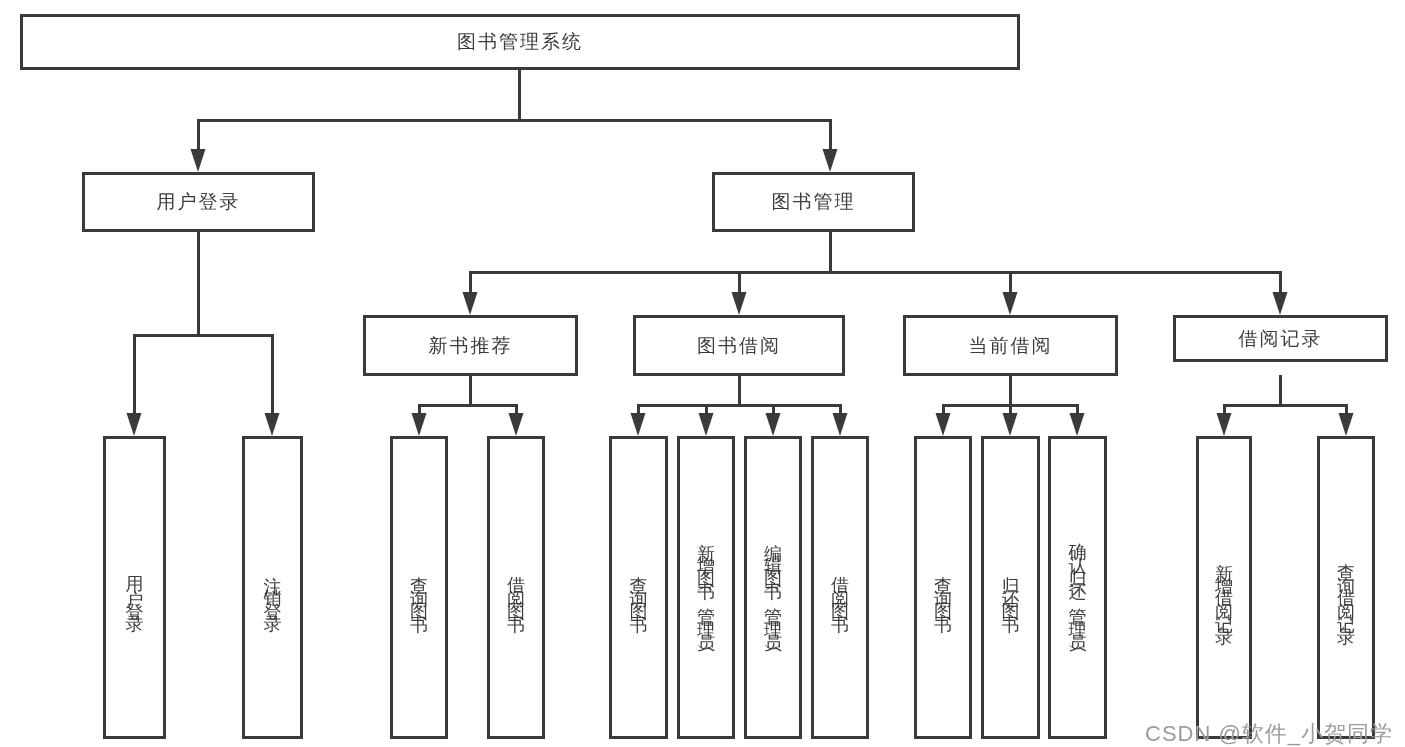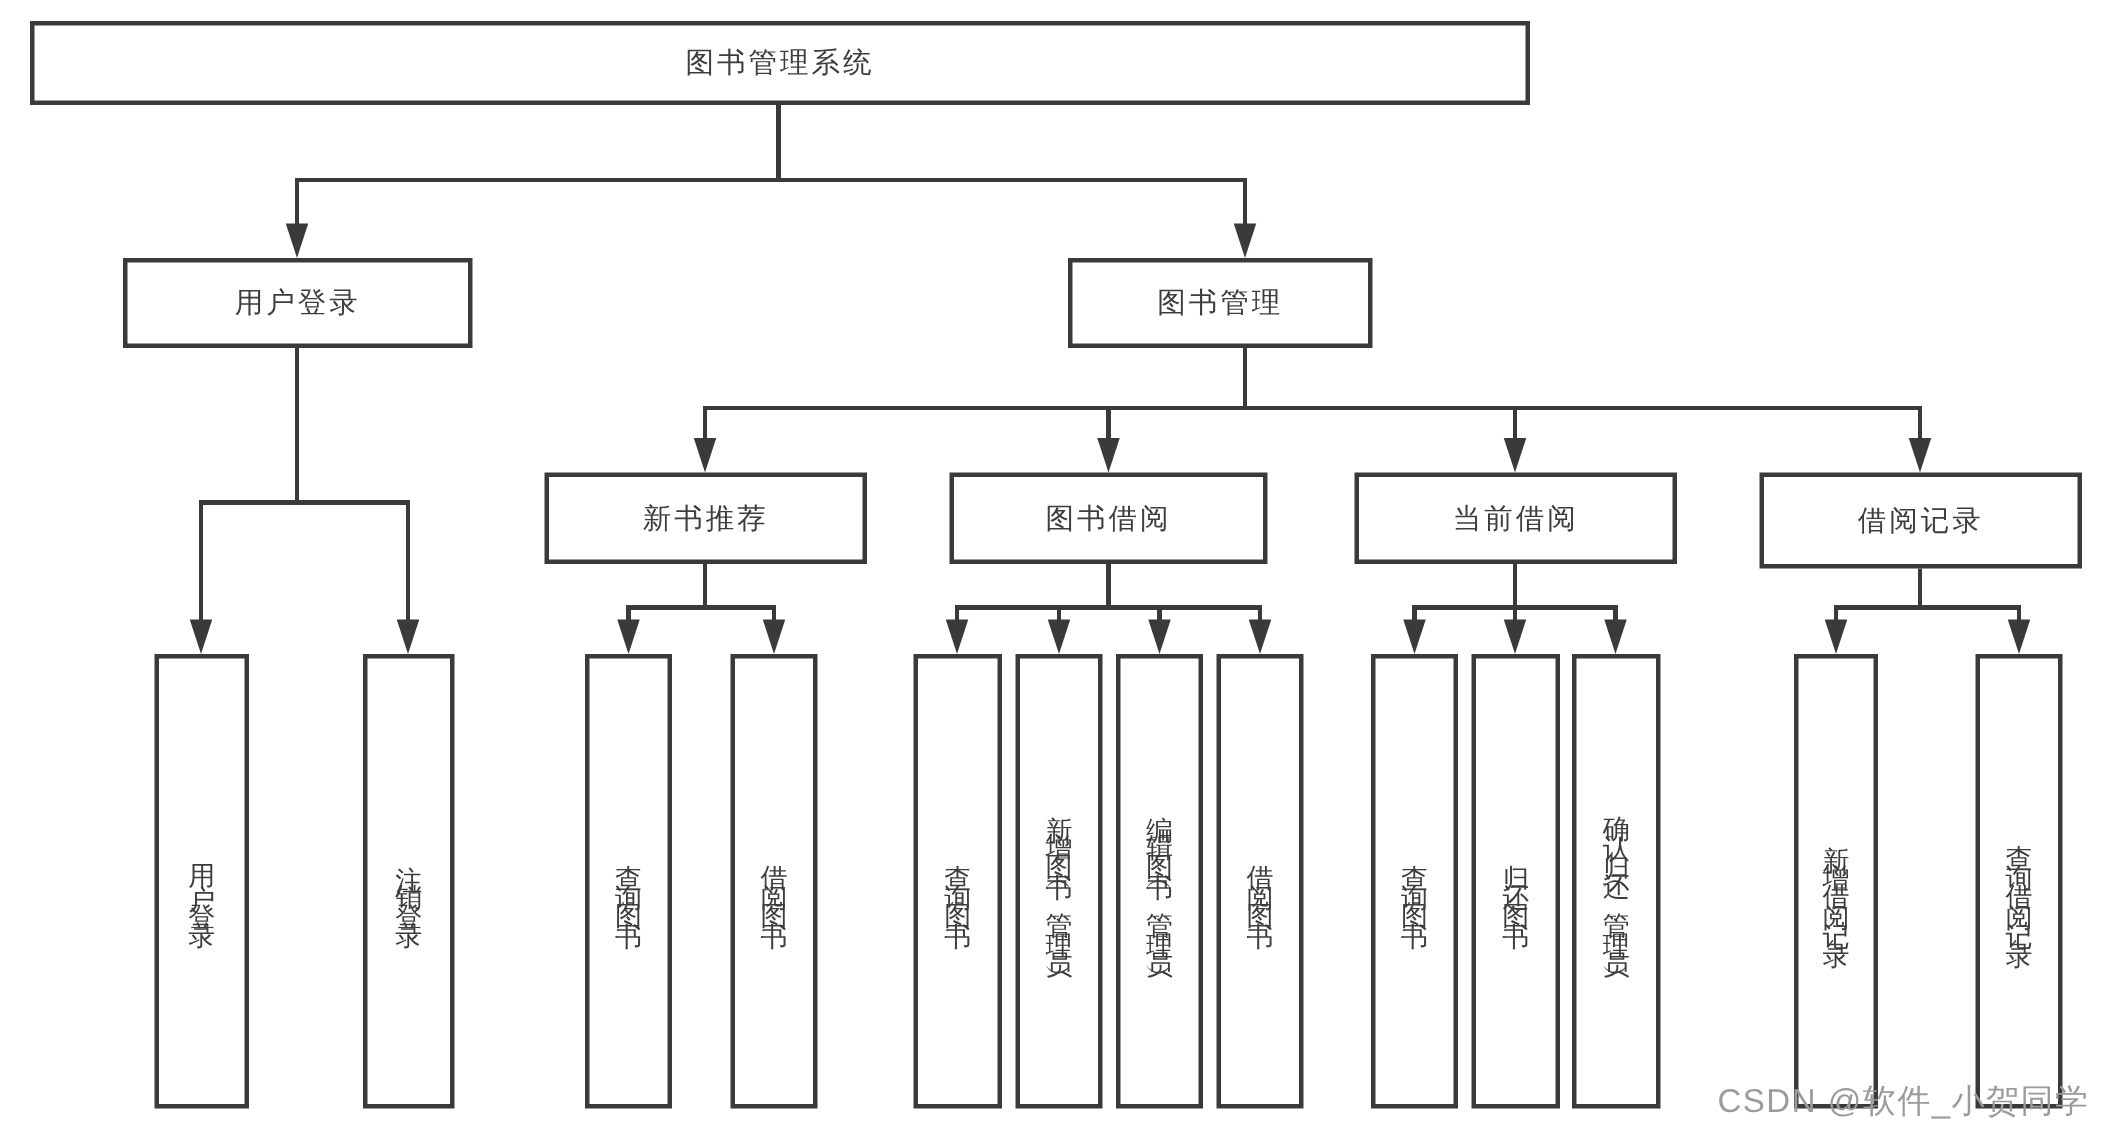--- a/index.html
+++ b/index.html
@@ -116,21 +116,21 @@
   </svg>
 
   <div class="box" style="left:20px;top:14px;width:1000px;height:56px;">图书管理系统</div>
 
   <div class="box" style="left:82px;top:172px;width:233px;height:60px;">用户登录</div>
   <div class="box" style="left:712px;top:172px;width:203px;height:60px;">图书管理</div>
 
   <div class="box" style="left:363px;top:315px;width:215px;height:61px;text-align:center;">新书推荐</div>
   <div class="box" style="left:633px;top:315px;width:212px;height:61px;">图书借阅</div>
   <div class="box" style="left:903px;top:315px;width:215px;height:61px;">当前借阅</div>
-  <div class="box" style="left:1173px;top:315px;width:215px;height:64px;">借阅记录</div>
+  <div class="box" style="left:1173px;top:315px;width:215px;height:47px;">借阅记录</div>
 
   <div class="box vbox" style="left:103px;top:436px;width:63px;height:303px;">用户登录</div>
   <div class="box vbox" style="left:242px;top:436px;width:61px;height:303px;">注销登录</div>
   <div class="box vbox" style="left:390px;top:436px;width:58px;height:303px;">查询图书</div>
   <div class="box vbox" style="left:487px;top:436px;width:58px;height:303px;">借阅图书</div>
   <div class="box vbox" style="left:609px;top:436px;width:59px;height:303px;">查询图书</div>
   <div class="box vbox" style="left:677px;top:436px;width:58px;height:303px;">新增图书（管理员）</div>
   <div class="box vbox" style="left:744px;top:436px;width:58px;height:303px;">编辑图书（管理员）</div>
   <div class="box vbox" style="left:811px;top:436px;width:58px;height:303px;">借阅图书</div>
   <div class="box vbox" style="left:914px;top:436px;width:58px;height:303px;">查询图书</div>

